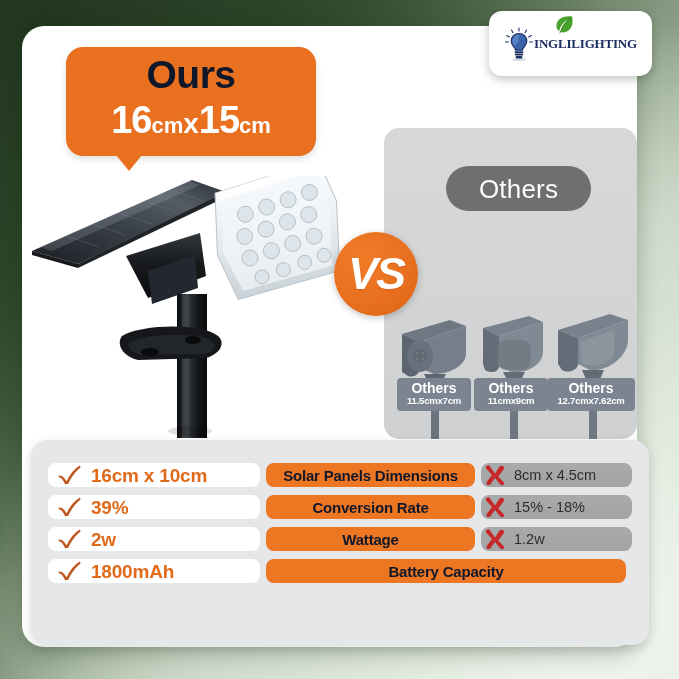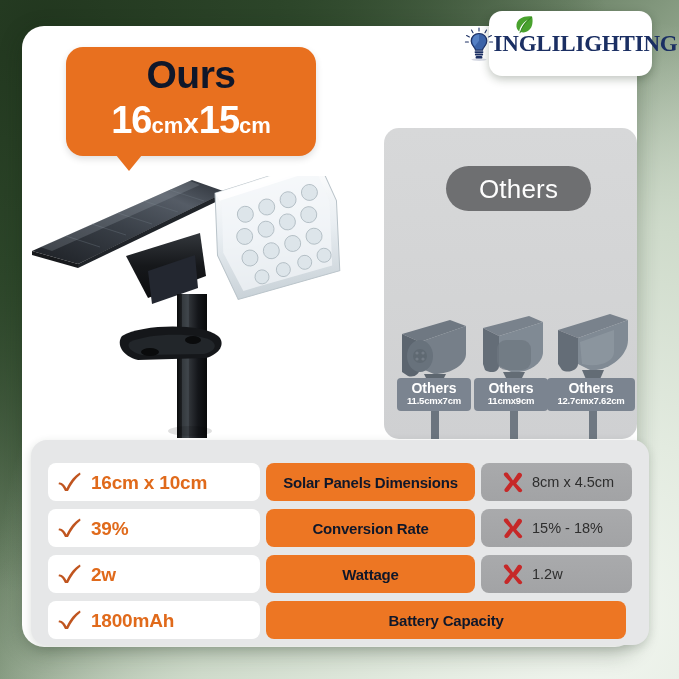--- a/index.html
+++ b/index.html
@@ -29,21 +29,21 @@
     background:#fff;border-radius:13px;
     box-shadow:0 3px 10px rgba(20,40,18,.28);
     display:flex;align-items:center;justify-content:center;gap:1px;
     z-index:12;
   }
   .logo-inner{position:relative;display:flex;align-items:center;}
   .bulb{position:relative;width:30px;height:34px;flex:none;}
   .leaf{position:absolute;left:48px;top:-12px;}
   .logo-text{
     font-family:"Liberation Serif",serif;
-    font-weight:700;font-size:23px;letter-spacing:-.2px;
+    font-weight:700;font-size:13px;letter-spacing:-.2px;
     color:#1b2f63;white-space:nowrap;line-height:1;
   }
 
   
   .ours-badge{
     position:absolute;left:66px;top:47px;width:250px;height:109px;
     background:#e8701f;border-radius:17px;
     box-shadow:0 3px 7px rgba(0,0,0,.13);
     z-index:6;
   }
@@ -111,40 +111,40 @@
     letter-spacing:-.2px;white-space:nowrap;
   }
 
   
   .table-wrap{
     position:absolute;left:31px;top:440px;width:618px;height:205px;
     background:#e6e7e8;border-radius:16px;z-index:7;
     box-shadow:0 3px 10px rgba(30,50,28,.16);
   }
   .rows{position:absolute;left:17px;top:23px;right:17px;}
-  .row{display:flex;height:38px;margin-bottom:8px;align-items:stretch;}
+  .row{display:flex;height:24px;margin-bottom:8px;align-items:stretch;}
   .row:last-child{margin-bottom:0;}
   .cell-ours{
     width:212px;flex:none;background:#ffffff;border-radius:8px;
     display:flex;align-items:center;gap:8px;padding-left:9px;box-sizing:border-box;
   }
   .cell-ours .val{
     color:#e06a1b;font-size:19px;font-weight:700;line-height:1;letter-spacing:-.2px;
   }
   .cell-label{
     flex:1;background:#ed7623;border-radius:8px;margin:0 6px;
     display:flex;align-items:center;justify-content:center;
   }
   .cell-label span{
     color:#0f172a;font-size:15px;font-weight:700;line-height:1;letter-spacing:-.2px;
   }
   .cell-others{
     width:151px;flex:none;
     background:linear-gradient(180deg,#a9aaac 0%,#a2a3a5 100%);
-    border-radius:8px;display:flex;align-items:center;gap:7px;padding-left:20px;
+    border-radius:8px;display:flex;align-items:center;gap:7px;padding-left:2px;
     box-sizing:border-box;
   }
   .cell-others .val{color:#2e2e2e;font-size:14.5px;line-height:1;}
   .ico{flex:none;display:block;}
 </style>
 </head>
 <body>
 
 <div id="stage">
 
@@ -260,20 +260,25 @@
       <rect x="152" y="118" width="7" height="144" fill="#4a5158" opacity=".5"></rect>
 
       <path d="M92 160 C112 148 172 147 188 160 C196 167 190 178 176 182 L108 184 C92 180 86 168 92 160 Z" fill="#15171a"></path>
       <path d="M100 166 C118 157 168 156 182 165 C188 170 184 176 174 178 L112 179 C100 176 96 170 100 166 Z" fill="#22262a"></path>
       <ellipse cx="120" cy="176" rx="9" ry="4" fill="#0a0b0c"></ellipse>
       <ellipse cx="163" cy="164" rx="8" ry="4" fill="#0a0b0c"></ellipse>
       <ellipse cx="160" cy="255" rx="22" ry="5" fill="#000" opacity=".12"></ellipse>
     </svg>
   </div>
 
+  <div class="vs">
+    <div class="vs-circle">
+      <span class="vs-text">VS</span>
+    </div>
+  </div>
 
   <div class="others-panel">
     <div class="others-head">
       <span>Others</span>
     </div>
 
     <div class="rival" style="left:10px;bottom:0;width:80px;height:145px;">
       <svg width="80" height="145" viewBox="0 0 80 145" style="position:absolute;left:0;top:0;">
         <path d="M8 40 L56 26 L72 32 L26 48 Z" fill="#6f7882"></path>
         <path d="M8 40 L26 48 L26 74 C26 80 20 84 14 82 L8 78 Z" fill="#5c656f"></path>

